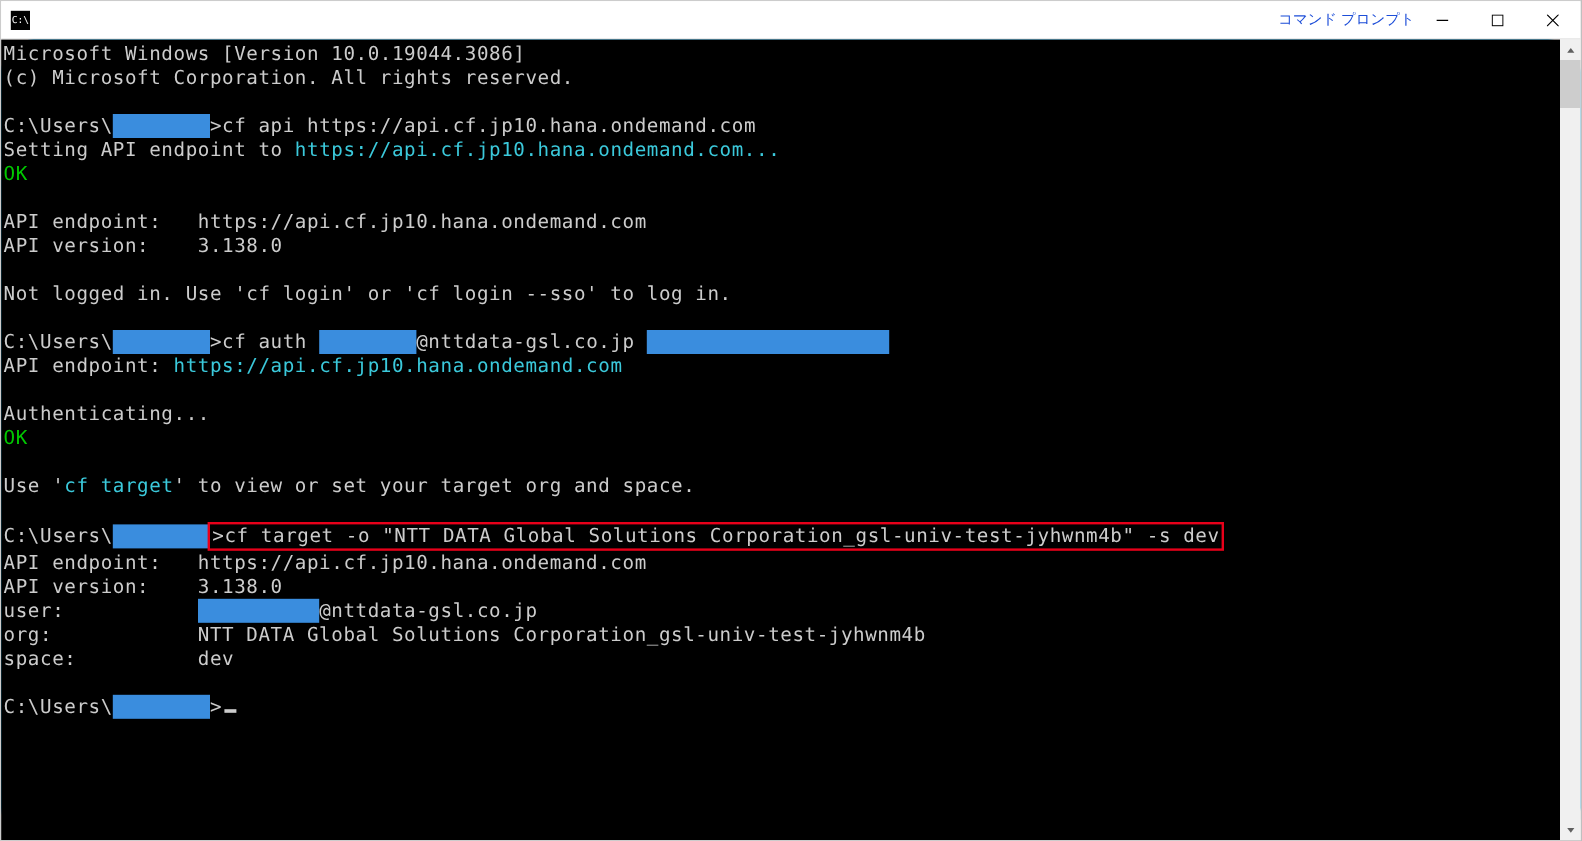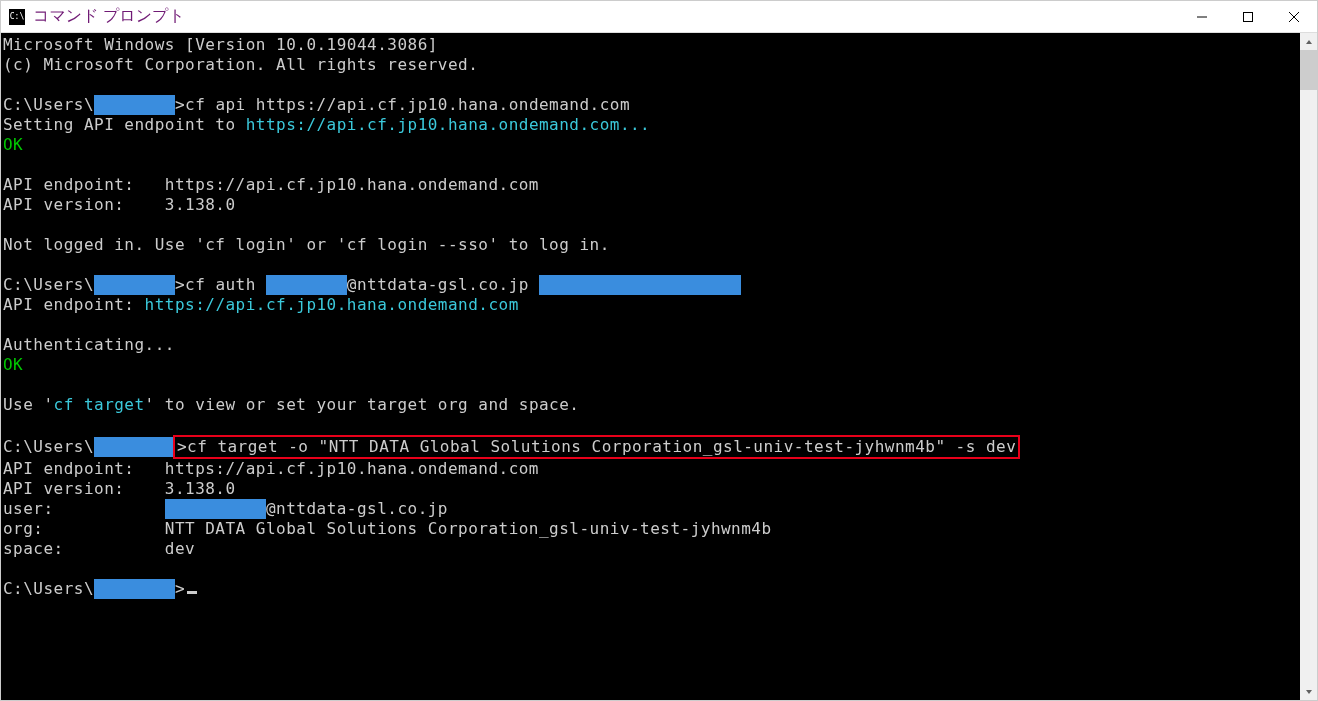--- a/index.html
+++ b/index.html
@@ -32,23 +32,24 @@
       background: #000;
       color: #fff;
       font-size: 8px;
       font-family: monospace;
       display: flex;
       align-items: center;
       justify-content: center;
       margin-right: 8px;
     }
     .titlebar .title {
-      font-size: 16px;
-      color: #701a75;
+      font-size: 12px;
+      color: #1d4ed8;
       flex: 1;
+      text-align: right;
     }
     .win-controls {
       display: flex;
       height: 100%;
     }
     .win-btn {
       width: 46px;
       height: 32px;
       display: flex;
       align-items: center;

